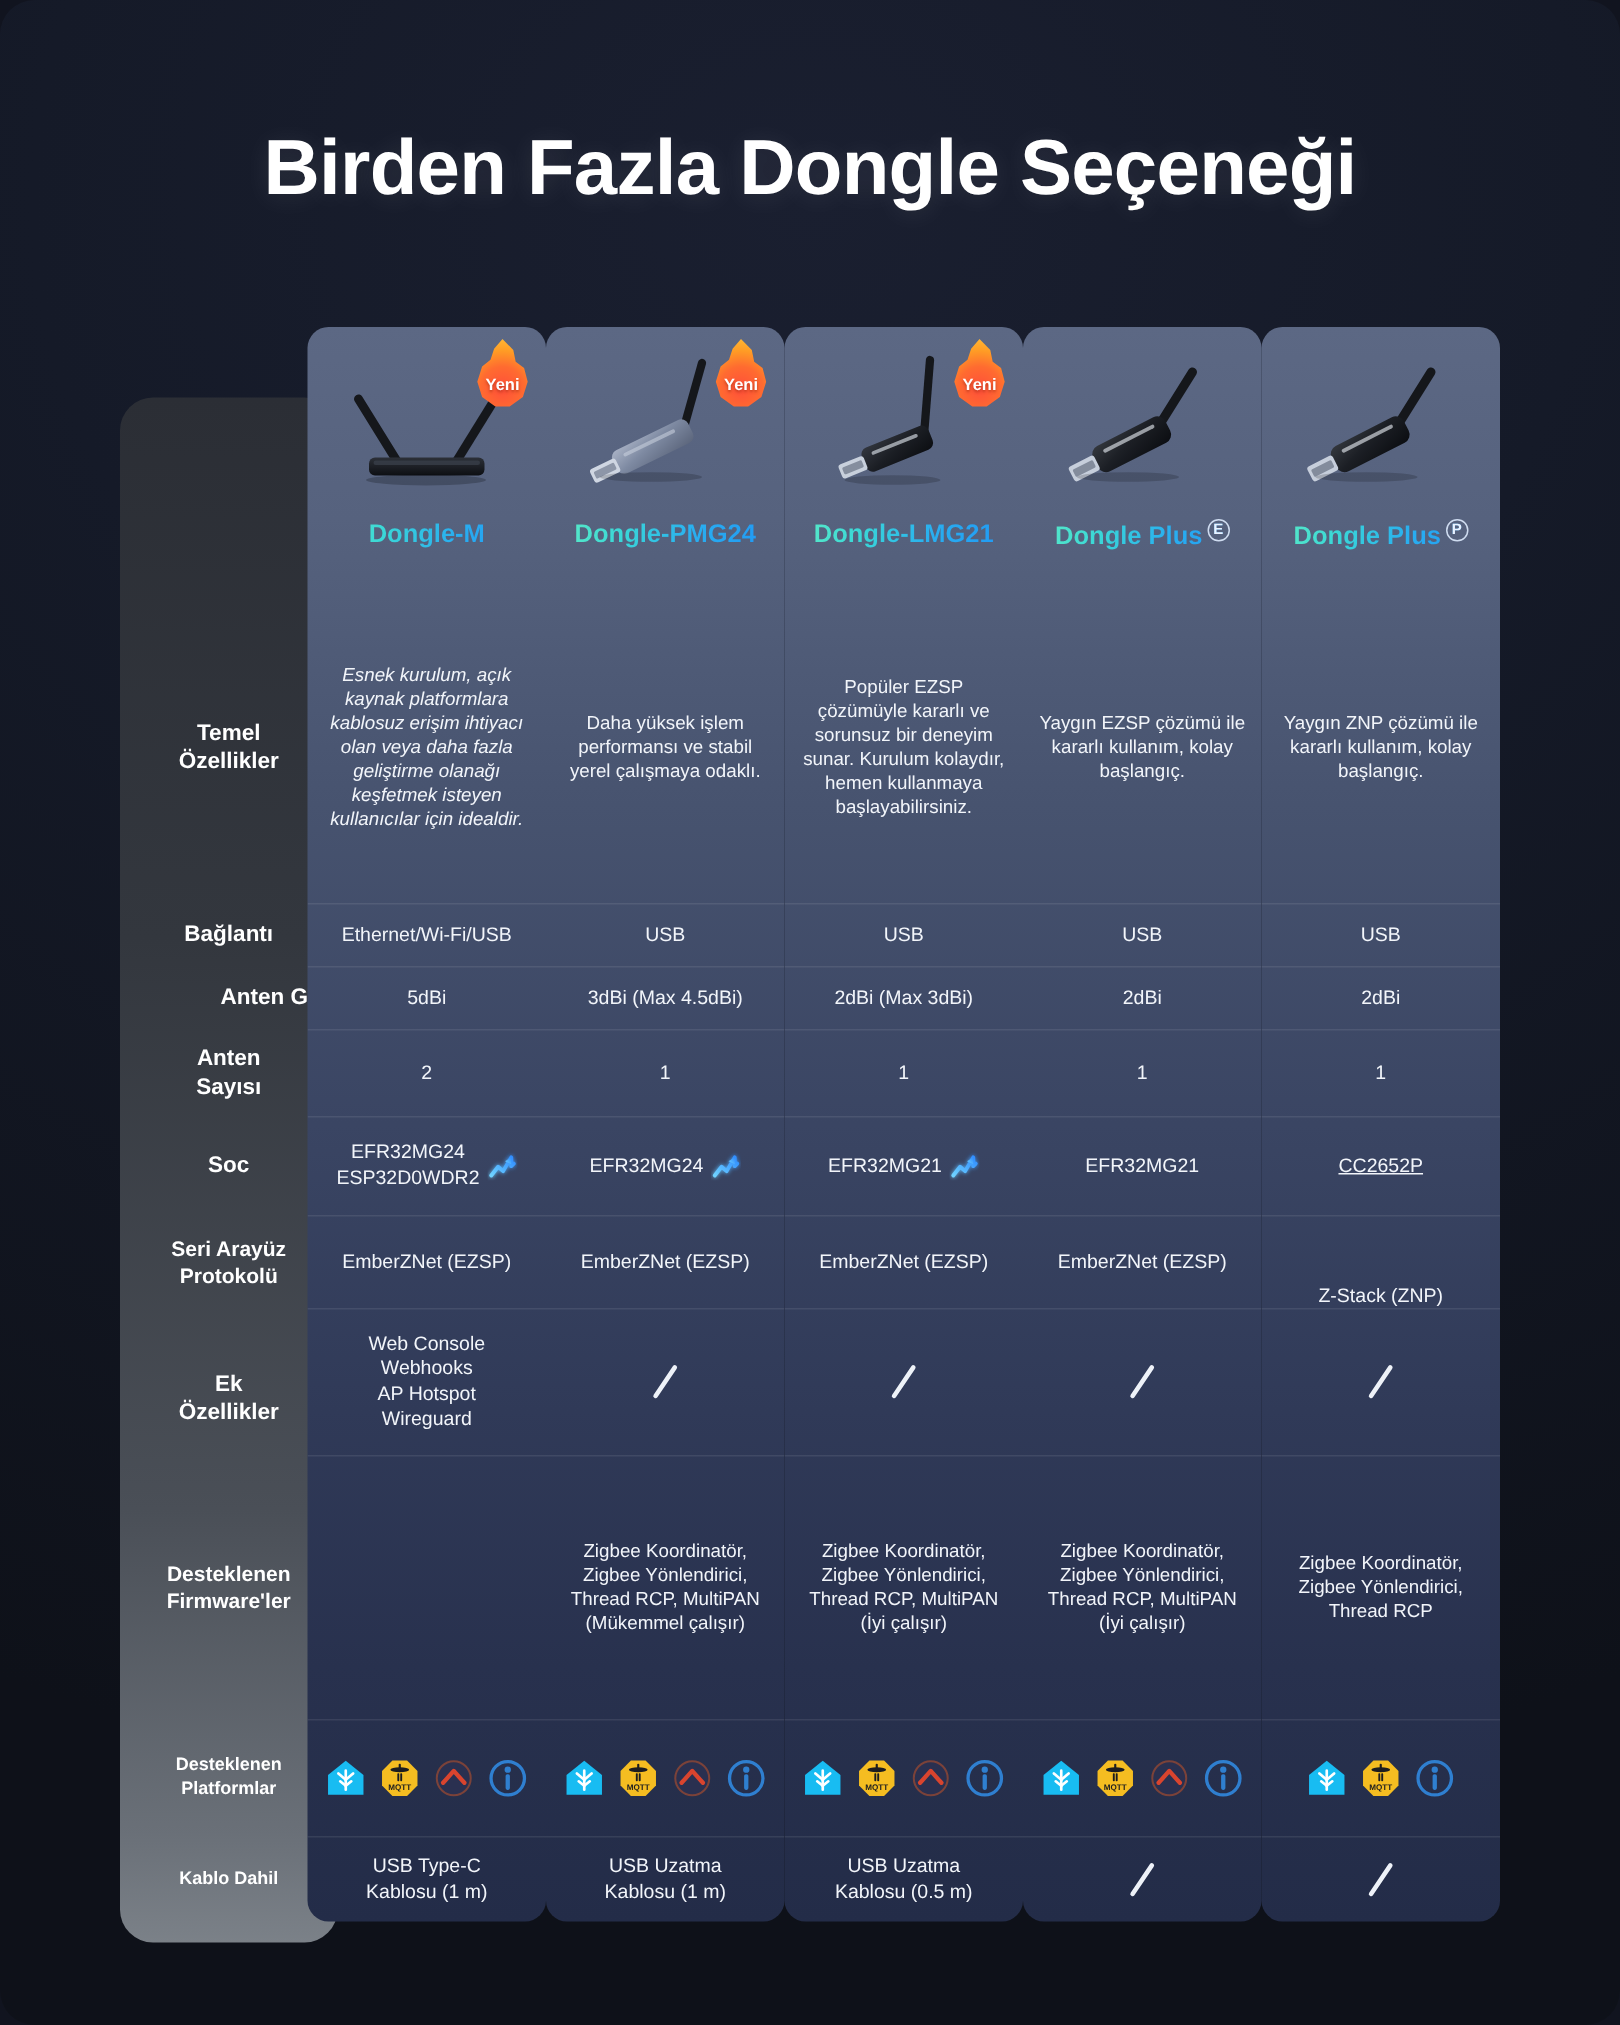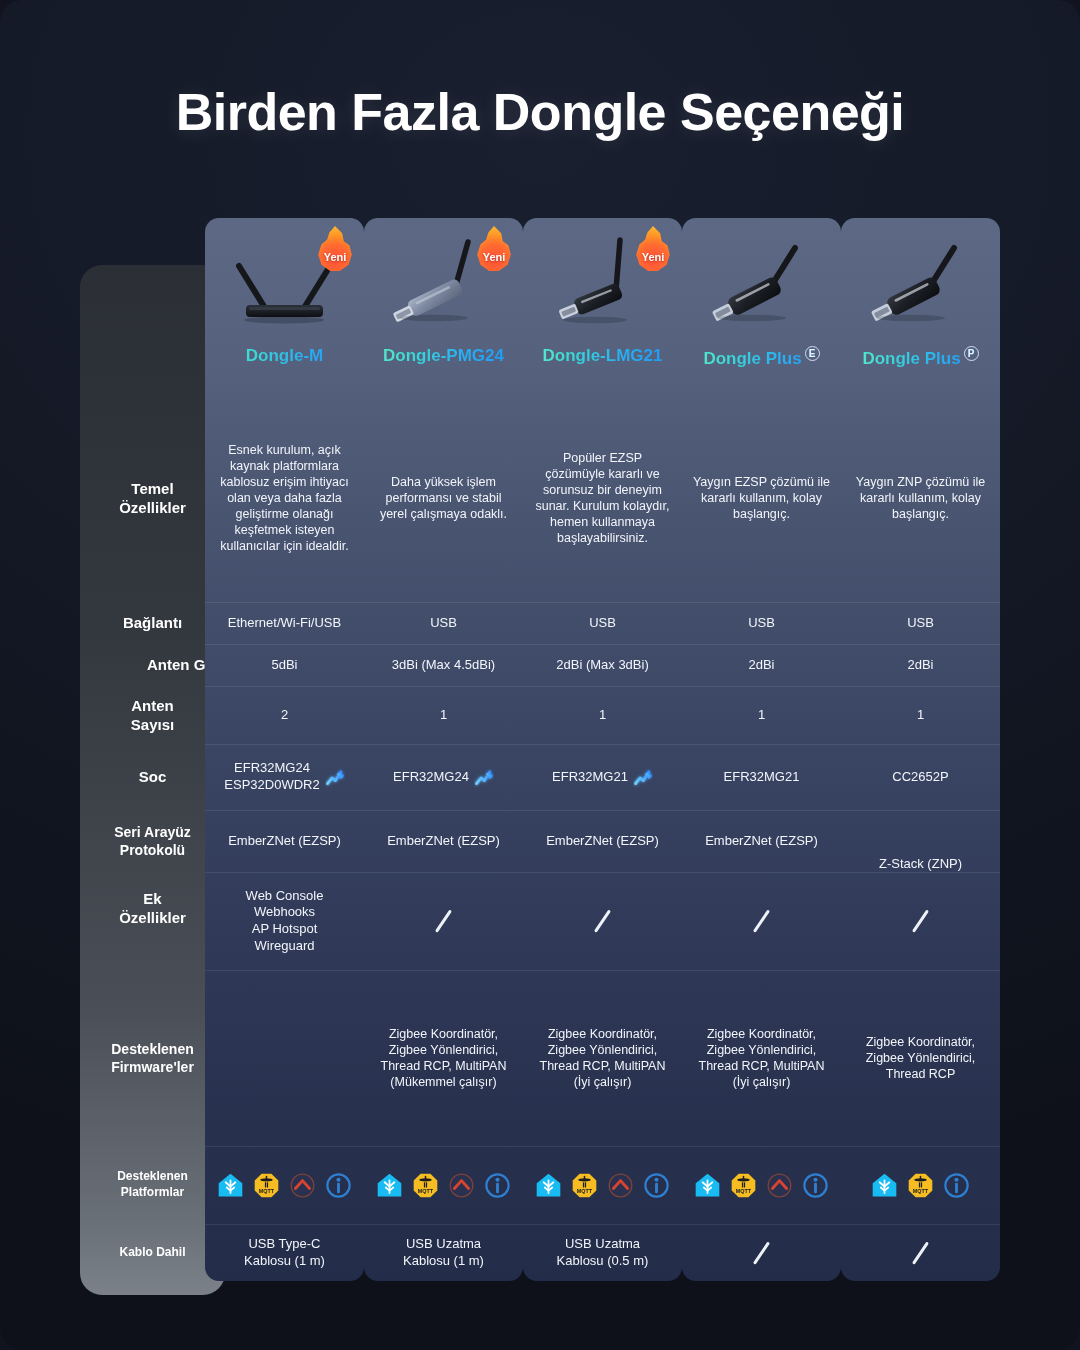--- a/index.html
+++ b/index.html
@@ -156,21 +156,21 @@
       <div class="col-inner" id="label-col-inner">
           <div class="row-label" style="top: 129px; height: 208px; font-size: 15px;">Temel
 Özellikler</div>
           <div class="row-label" style="top: 337px; height: 42px; font-size: 15px;">Bağlantı</div>
           <div class="row-label" style="top: 379px; height: 42px; font-size: 15px; margin-left: 37px;">Anten Gücü</div>
           <div class="row-label" style="top: 421px; height: 58px; font-size: 15px;">Anten
 Sayısı</div>
           <div class="row-label" style="top: 479px; height: 66px; font-size: 15px;">Soc</div>
           <div class="row-label" style="top: 545px; height: 62px; font-size: 14px;">Seri Arayüz
 Protokolü</div>
-          <div class="row-label" style="top: 594px; height: 98px; font-size: 15px;">Ek
+          <div class="row-label" style="top: 618px; height: 98px; font-size: 15px;">Ek
 Özellikler</div>
           <div class="row-label" style="top: 705px; height: 176px; font-size: 14px;">Desteklenen
 Firmware'ler</div>
           <div class="row-label" style="top: 881px; height: 78px; font-size: 12px;">Desteklenen
 Platformlar</div>
           <div class="row-label" style="top: 959px; height: 57px; font-size: 12px;">Kablo Dahil</div>
         </div>
     </div>
 
     <div id="columns-host">
@@ -187,21 +187,21 @@
       <path d="M125 34 L99 76" stroke="#15171b" stroke-width="6" stroke-linecap="round"></path>
       <rect x="41" y="73" width="77" height="12" rx="4" fill="url(#rb)"></rect>
       <rect x="44" y="75" width="71" height="3" rx="1.5" fill="#3a404b" opacity=".75"></rect>
       <ellipse cx="79" cy="88" rx="40" ry="3.6" fill="#000" opacity=".22"></ellipse>
     </svg></div>
             <div class="badge-new">
               <div class="flame"></div>
               <div class="txt">Yeni</div>
             </div>
             <div class="prod-name"><span>Dongle-M</span></div>
-            <div class="cell" style="top: 176px; height: 208px; font-size: 12.5px;"><span style="white-space: pre-line;">Esnek kurulum, açık kaynak platformlara kablosuz erişim ihtiyacı olan veya daha fazla geliştirme olanağı keşfetmek isteyen kullanıcılar için idealdir.</span></div>
+            <div class="cell" style="top: 176px; height: 208px; font-size: 12.5px; font-style: italic;"><span style="white-space: pre-line;">Esnek kurulum, açık kaynak platformlara kablosuz erişim ihtiyacı olan veya daha fazla geliştirme olanağı keşfetmek isteyen kullanıcılar için idealdir.</span></div>
             <div class="cell-line" style="top: 384px;"></div>
             <div class="cell" style="top: 384px; height: 42px; font-size: 13px;"><span style="white-space: pre-line;">Ethernet/Wi-Fi/USB</span></div>
             <div class="cell-line" style="top: 426px;"></div>
             <div class="cell" style="top: 426px; height: 42px; font-size: 13px;"><span style="white-space: pre-line;">5dBi</span></div>
             <div class="cell-line" style="top: 468px;"></div>
             <div class="cell" style="top: 468px; height: 58px; font-size: 13px;"><span style="white-space: pre-line;">2</span></div>
             <div class="cell-line" style="top: 526px;"></div>
             <div class="cell" style="top: 526px; height: 66px; font-size: 13px;"><span class="soc-wrap"><span style="white-space: pre-line;">EFR32MG24
 ESP32D0WDR2</span><svg class="zap" viewBox="0 0 24 24">
     <defs>
@@ -523,21 +523,21 @@
   </svg></div>
             <div class="prod-name"><span>Dongle Plus</span><span class="sup">P</span></div>
             <div class="cell" style="top: 176px; height: 208px; font-size: 12.5px;"><span style="white-space: pre-line;">Yaygın ZNP çözümü ile kararlı kullanım, kolay başlangıç.</span></div>
             <div class="cell-line" style="top: 384px;"></div>
             <div class="cell" style="top: 384px; height: 42px; font-size: 13px;"><span style="white-space: pre-line;">USB</span></div>
             <div class="cell-line" style="top: 426px;"></div>
             <div class="cell" style="top: 426px; height: 42px; font-size: 13px;"><span style="white-space: pre-line;">2dBi</span></div>
             <div class="cell-line" style="top: 468px;"></div>
             <div class="cell" style="top: 468px; height: 58px; font-size: 13px;"><span style="white-space: pre-line;">1</span></div>
             <div class="cell-line" style="top: 526px;"></div>
-            <div class="cell" style="top: 526px; height: 66px; font-size: 13px;"><span class="soc-wrap"><span style="white-space: pre-line;">CC2652P</span></span></div>
+            <div class="cell" style="top: 526px; height: 66px; font-size: 13px;"><span class="soc-wrap"><span style="white-space: pre-line; text-decoration: underline;">CC2652P</span></span></div>
             <div class="cell-line" style="top: 592px;"></div>
             <div class="cell" style="top: 604px; height: 62px; font-size: 13px; margin-top: 11px;"><span style="white-space: pre-line;">Z-Stack (ZNP)</span></div>
             <div class="cell-line" style="top: 654px;"></div>
             <div class="cell" style="top: 654px; height: 98px; font-size: 13px;"><span class="slash"></span></div>
             <div class="cell-line" style="top: 752px;"></div>
             <div class="cell" style="top: 752px; height: 176px; font-size: 12.5px;"><span style="white-space: pre-line;">Zigbee Koordinatör, Zigbee Yönlendirici, Thread RCP</span></div>
             <div class="cell-line" style="top: 928px;"></div>
             <div class="cell" style="top: 928px; height: 78px; font-size: 13px;"><div class="plat-row"><svg class="ico" viewBox="0 0 32 32">
       <path d="M16 2.2 L30 13.4 V29 H2 V13.4 Z" fill="#18bcf2"></path>
       <g stroke="#ffffff" stroke-width="2.1" stroke-linecap="round" fill="none">

